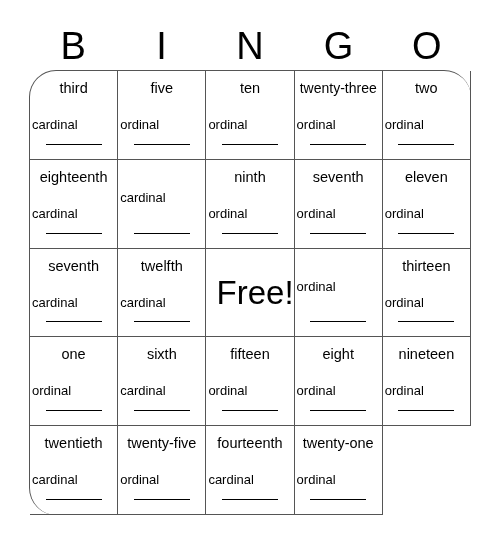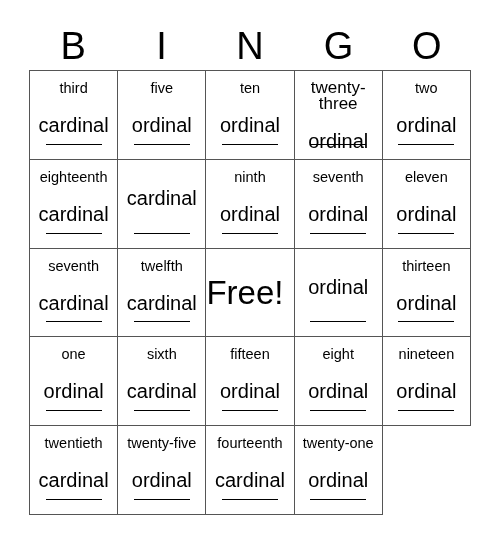--- a/index.html
+++ b/index.html
@@ -49,20 +49,21 @@
     left: 29px;
     top: 70px;
     width: 442px;
     height: 445px;
     box-sizing: border-box;
     border-top: 1px solid #555555;
     border-left: 1px solid #555555;
     display: grid;
     grid-template-columns: repeat(5, 1fr);
     grid-template-rows: repeat(5, 1fr);
+    border-radius: 27px;
   }
 
   .cell {
     box-sizing: border-box;
     border-right: 1px solid #555555;
     border-bottom: 1px solid #555555;
     position: relative;
     display: flex;
     flex-direction: column;
     align-items: center;
@@ -75,27 +76,27 @@
     font-size: 14.5px;
     line-height: 16px;
     text-align: center;
     width: 100%;
     padding: 0 2px;
     box-sizing: border-box;
     white-space: normal;
     word-break: normal;
   }
   .cell-word.small {
-    font-size: 17px;
+    font-size: 14px;
   }
 
   .cell-type {
-    font-size: 20px;
+    font-size: 13px;
     line-height: 16px;
-    text-align: center;
+    text-align: left;
     width: 100%;
     margin-top: 21px;
     padding: 0 2px;
     box-sizing: border-box;
   }
   .cell-word.two-line + .cell-type {
     margin-top: 4px;
   }
 
   .cell-rule {
@@ -109,21 +110,21 @@
   }
 
   
   .cell.free {
     justify-content: center;
     padding-top: 0;
   }
   .cell.free .free-text {
     font-size: 33px;
     line-height: 1;
-    text-align: left;
+    text-align: right;
     width: 100%;
   }
 </style>
 </head>
 <body>
 
 <div class="card">
 
   <div class="header-row">
     <div class="header-cell">B</div>

